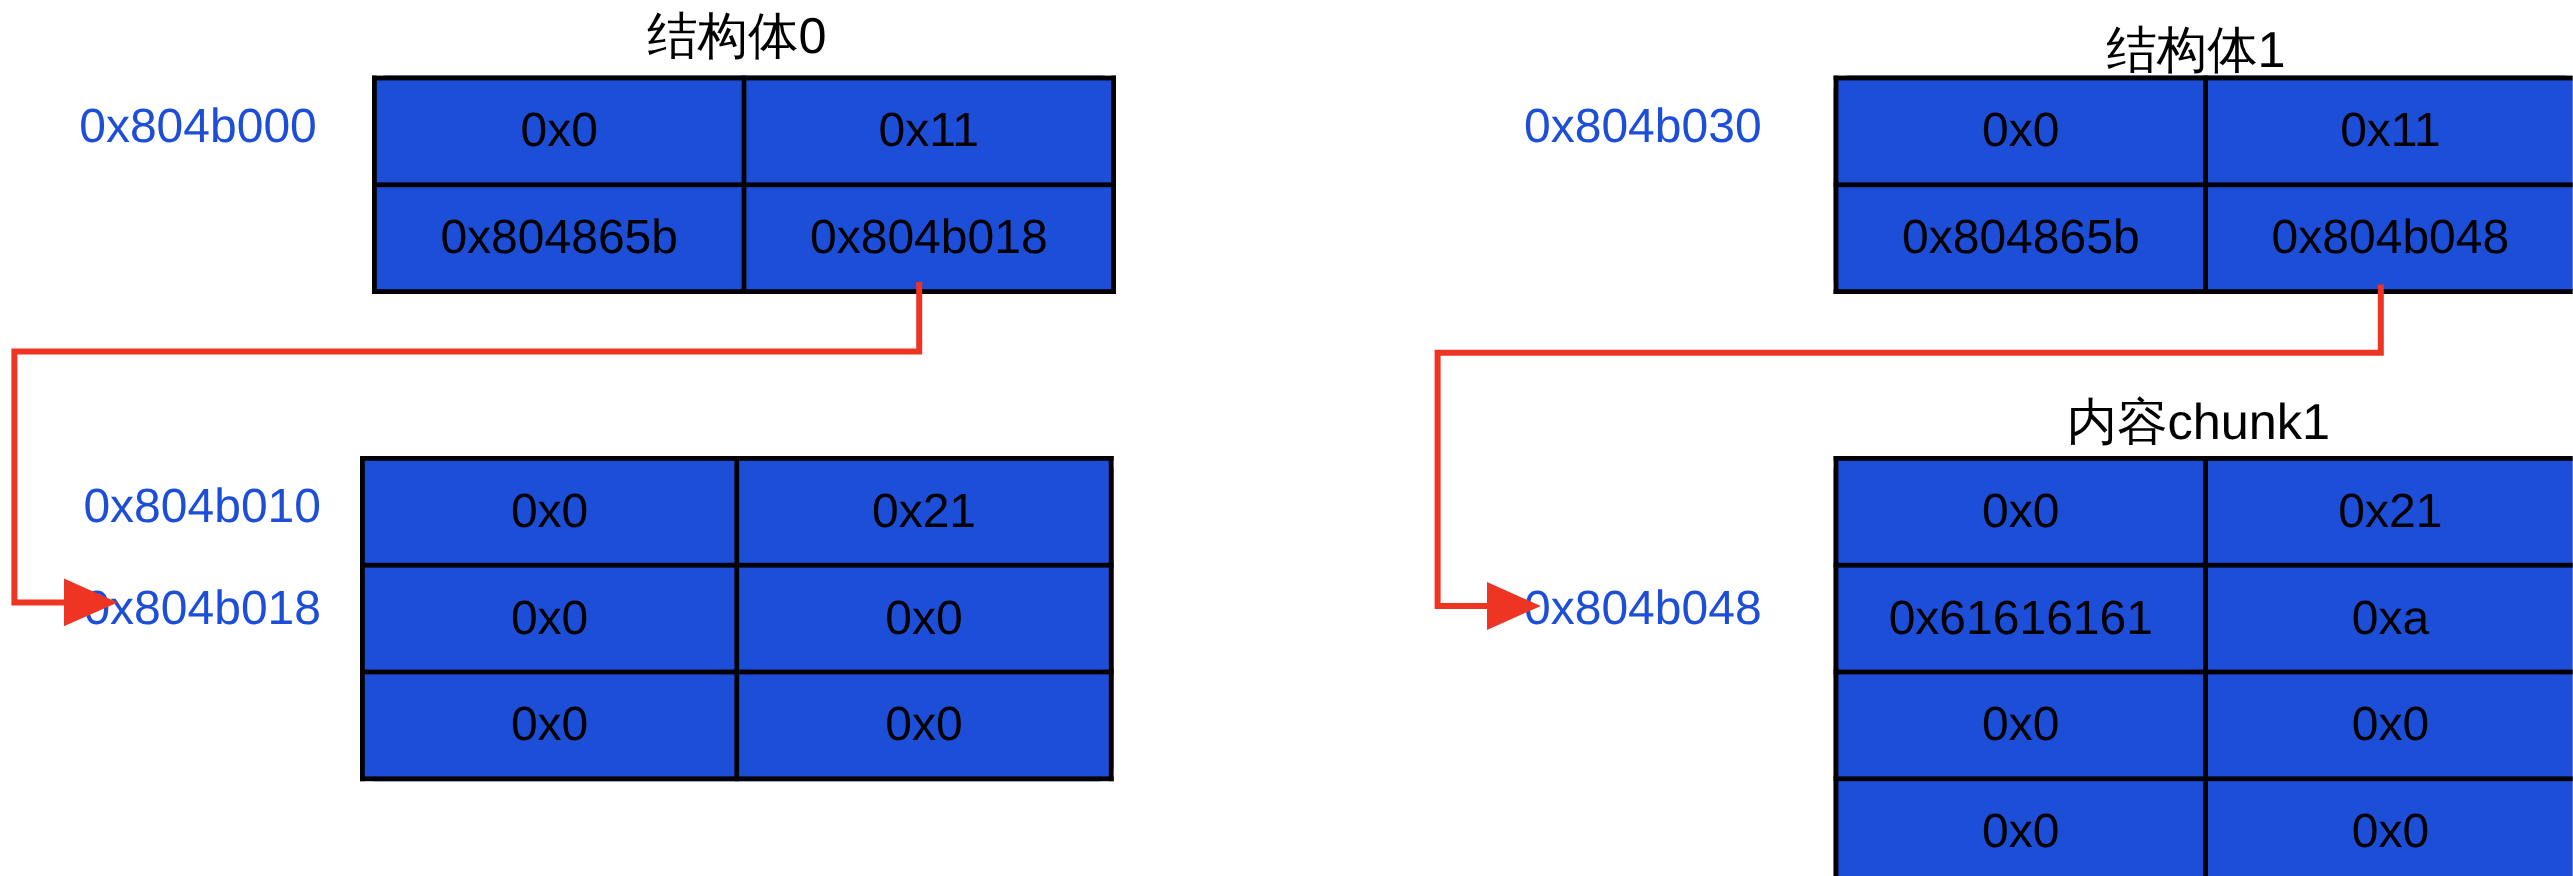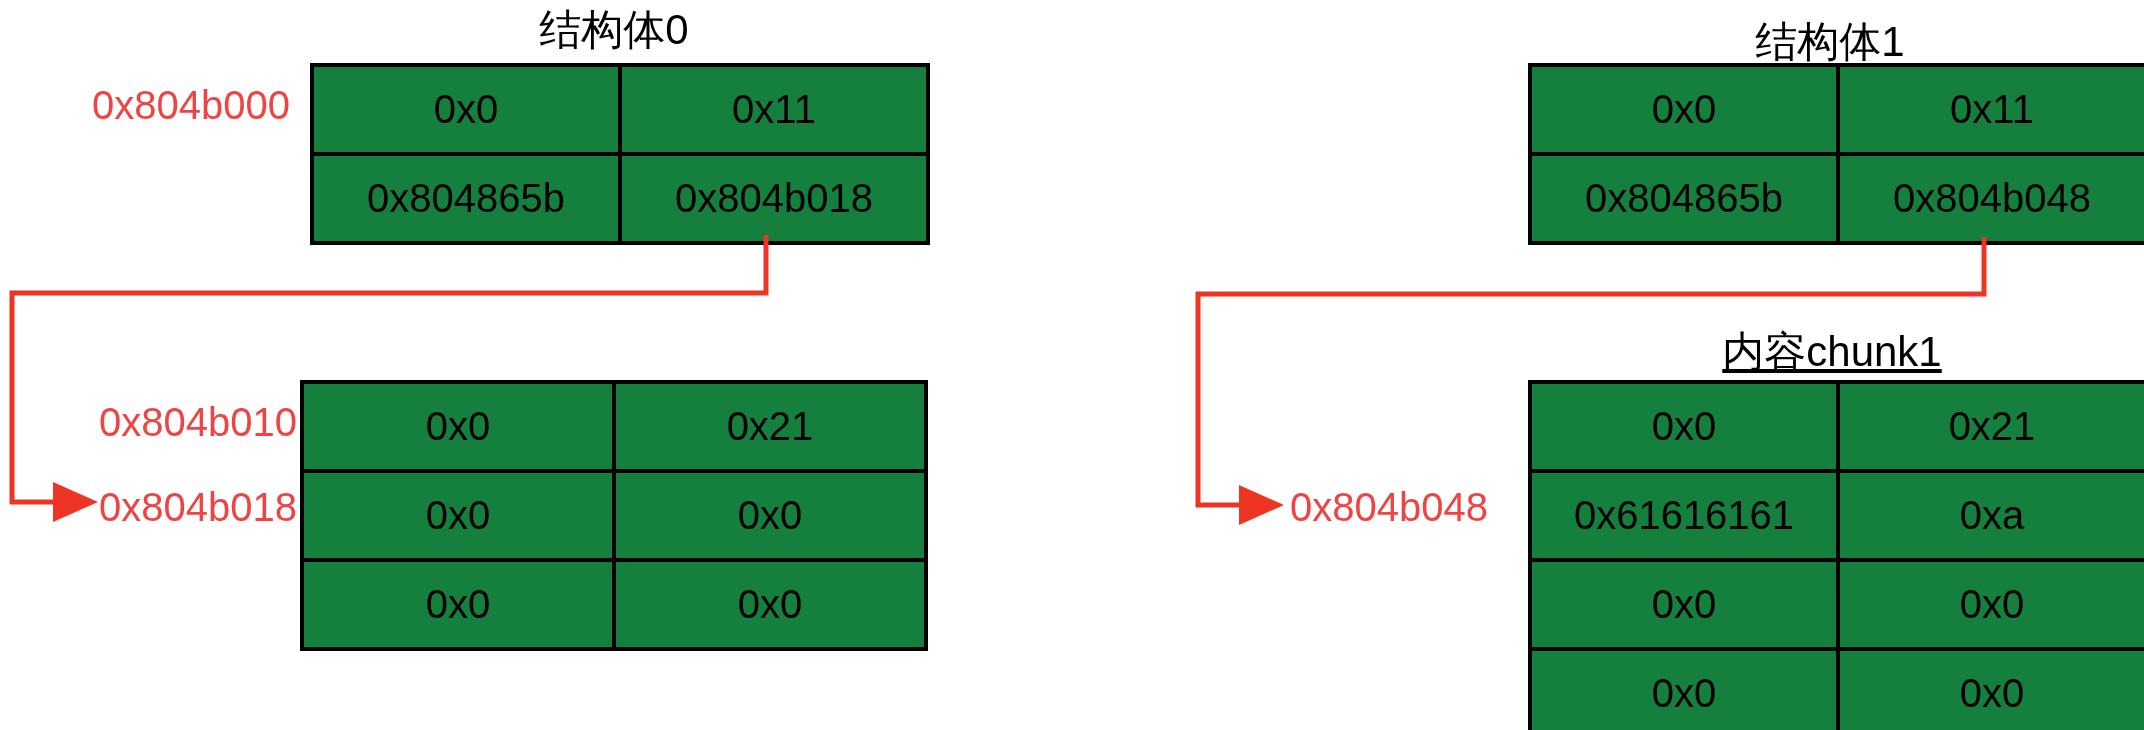--- a/index.html
+++ b/index.html
@@ -6,25 +6,25 @@
   .canvas{
     position:relative;width:2144px;height:730px;background:#ffffff;
     font-family:"Liberation Sans",sans-serif;color:#000;overflow:hidden;
   }
   .title{
     position:absolute;text-align:center;font-size:42px;line-height:52px;
     color:#000;white-space:nowrap;
   }
   .addr{
     position:absolute;font-size:40px;height:85px;line-height:85px;
-    text-align:right;white-space:nowrap;color:#ef4444;
+    text-align:center;white-space:nowrap;color:#1d4ed8;
   }
   table.mem{
     position:absolute;border-collapse:collapse;table-layout:fixed;
-    background:#15803d;
+    background:#1d4ed8;
     border-radius:12px;
   }
   table.mem td{
     border:4px solid #000;height:85px;text-align:center;vertical-align:middle;
     font-size:40px;padding:0;color:#000;
   }
   svg.arrows{position:absolute;left:0;top:0;pointer-events:none;}
 </style>
 </head>
 <body>
@@ -64,35 +64,36 @@
     </tr>
     <tr>
       <td>0x0</td>
       <td>0x0</td>
     </tr>
   </tbody>
     </table>
 
   <div class="title" style="left:1524px;top:16px;width:612px;">结构体1</div>
 
+  <div class="addr" style="left:1250px;top:63px;width:238px;">0x804b030</div>
 
   <table class="mem" style="left:1528px;top:63px;width:608px;">
     <tbody>
         <tr>
       <td style="width:304px;">0x0</td>
       <td style="width:304px;">0x11</td>
     </tr>
     <tr>
       <td>0x804865b</td>
       <td>0x804b048</td>
     </tr>
   </tbody>
     </table>
 
-  <div class="title" style="left:1528px;top:326px;width:608px;text-decoration:underline;">内容chunk1</div>
+  <div class="title" style="left:1528px;top:326px;width:608px;">内容chunk1</div>
 
   <div class="addr" style="left:1250px;top:465px;width:238px;">0x804b048</div>
 
   <table class="mem" style="left:1528px;top:380px;width:608px;">
     <tbody>
         <tr>
       <td style="width:304px;">0x0</td>
       <td style="width:304px;">0x21</td>
     </tr>
     <tr>

